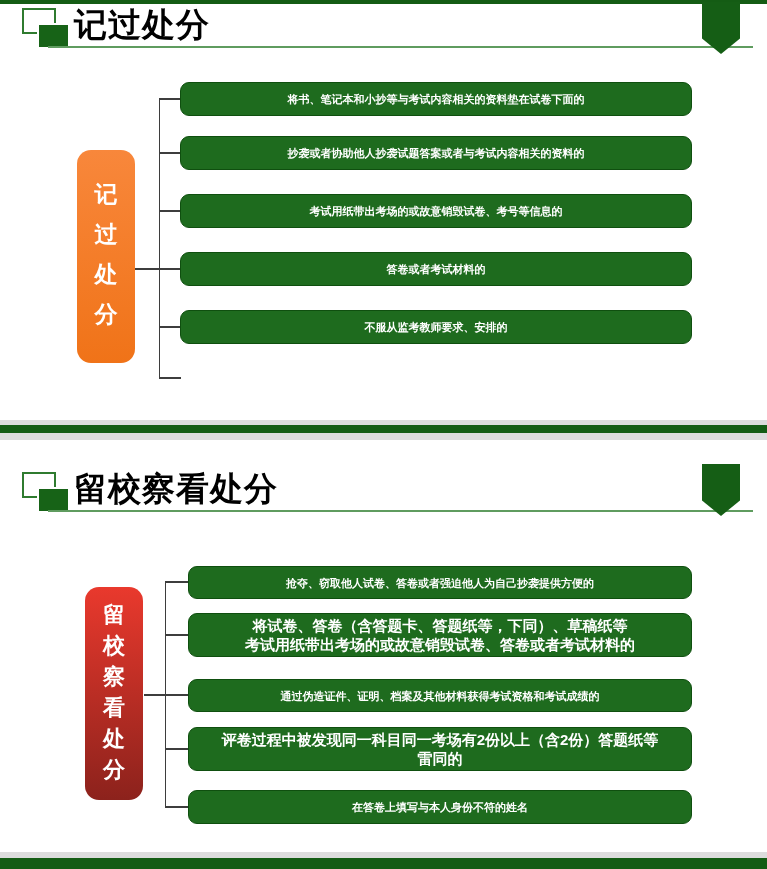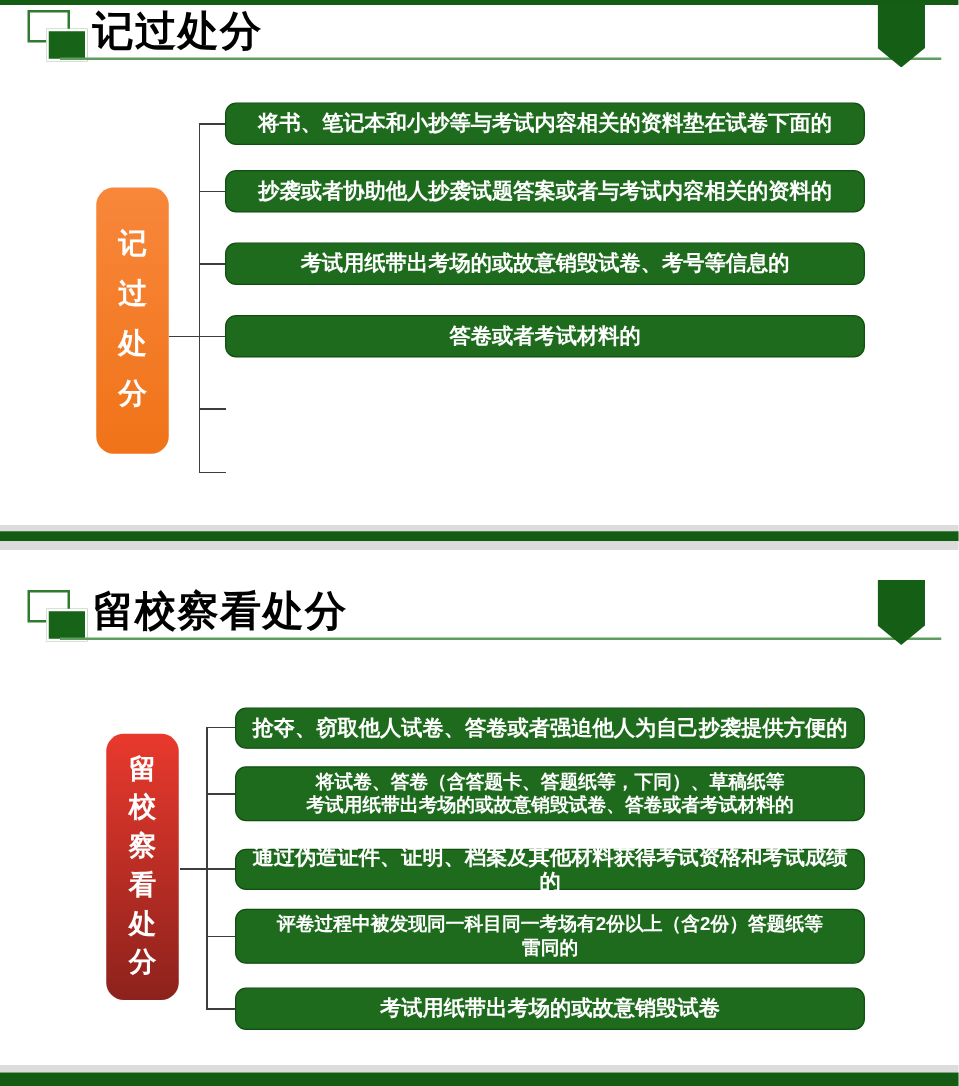--- a/index.html
+++ b/index.html
@@ -42,21 +42,21 @@
   .side-box.orange { left:77px; top:150px; height:213px; padding-top:24px;
                      font-size:23px; line-height:40px;
                      background:linear-gradient(180deg,#F8873B 0%,#F07318 100%); }
   .side-box.red { left:85px; top:123px; height:213px; padding-top:12px;
                   font-size:22px; line-height:31px;
                   background:linear-gradient(180deg,#E9392D 0%,#8C221C 100%); }
 
   
   .bar { position:absolute; background:#1E6B1E; border:1px solid #0F4F0F; border-radius:9px;
          color:#fff; font-weight:bold; display:flex; align-items:center; justify-content:center;
-         text-align:center; white-space:pre-line; font-size:17px; line-height:20px;
+         text-align:center; white-space:pre-line; font-size:11px; line-height:20px;
          padding:0 10px; }
   #slide1 .bar { left:180px; width:512px; height:34px; }
   #slide2 .bar { left:188px; width:504px; }
   .bar.small { font-size:15px; line-height:19px; }
 </style>
 </head>
 <body>
 
 <div class="page">
 
@@ -82,20 +82,21 @@
 
     <div class="side-box orange">记
 过
 处
 分</div>
 
     <div class="bar" style="top:82px">将书、笔记本和小抄等与考试内容相关的资料垫在试卷下面的</div>
     <div class="bar" style="top:136px">抄袭或者协助他人抄袭试题答案或者与考试内容相关的资料的</div>
     <div class="bar" style="top:194px">考试用纸带出考场的或故意销毁试卷、考号等信息的</div>
     <div class="bar" style="top:252px">答卷或者考试材料的</div>
+    <div class="bar" style="top:310px">不服从监考教师要求、安排的</div>
   </section>
 
   <div class="strip gray" style="top:420px; height:5px"></div>
   <div class="strip green" style="top:425px; height:8px"></div>
   <div class="strip gray" style="top:433px; height:7px"></div>
 
   <section class="slide" id="slide2">
     <div class="sq-outline"></div>
     <div class="sq-filled"></div>
     <h1 class="slide-title">留校察看处分</h1>
@@ -118,19 +119,19 @@
 看
 处
 分</div>
 
     <div class="bar" style="top:102px; height:33px">抢夺、窃取他人试卷、答卷或者强迫他人为自己抄袭提供方便的</div>
     <div class="bar small" style="top:149px; height:44px">将试卷、答卷（含答题卡、答题纸等，下同）、草稿纸等
 考试用纸带出考场的或故意销毁试卷、答卷或者考试材料的</div>
     <div class="bar" style="top:215px; height:33px">通过伪造证件、证明、档案及其他材料获得考试资格和考试成绩的</div>
     <div class="bar small" style="top:263px; height:44px">评卷过程中被发现同一科目同一考场有2份以上（含2份）答题纸等
 雷同的</div>
-    <div class="bar" style="top:326px; height:34px">考试用纸带出考场的或故意销毁试卷</div>
+    <div class="bar" style="top:326px; height:34px">在答卷上填写与本人身份不符的姓名</div>
   </section>
 
   <div class="strip gray" style="top:852px; height:6px"></div>
   <div class="strip green" style="top:858px; height:11px"></div>
 
 </div>
 
 </body></html>

